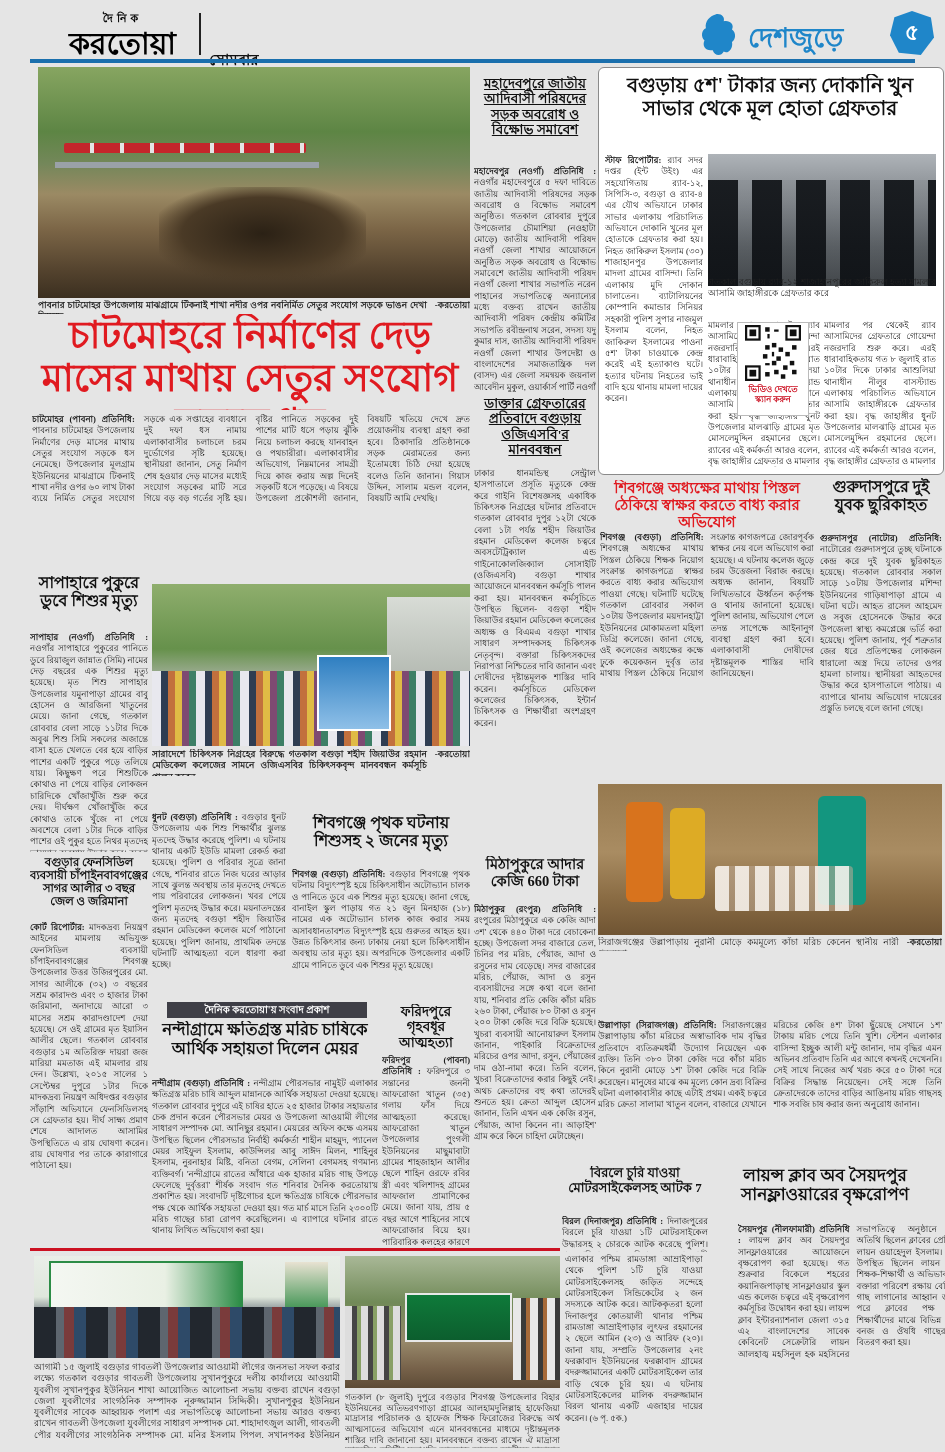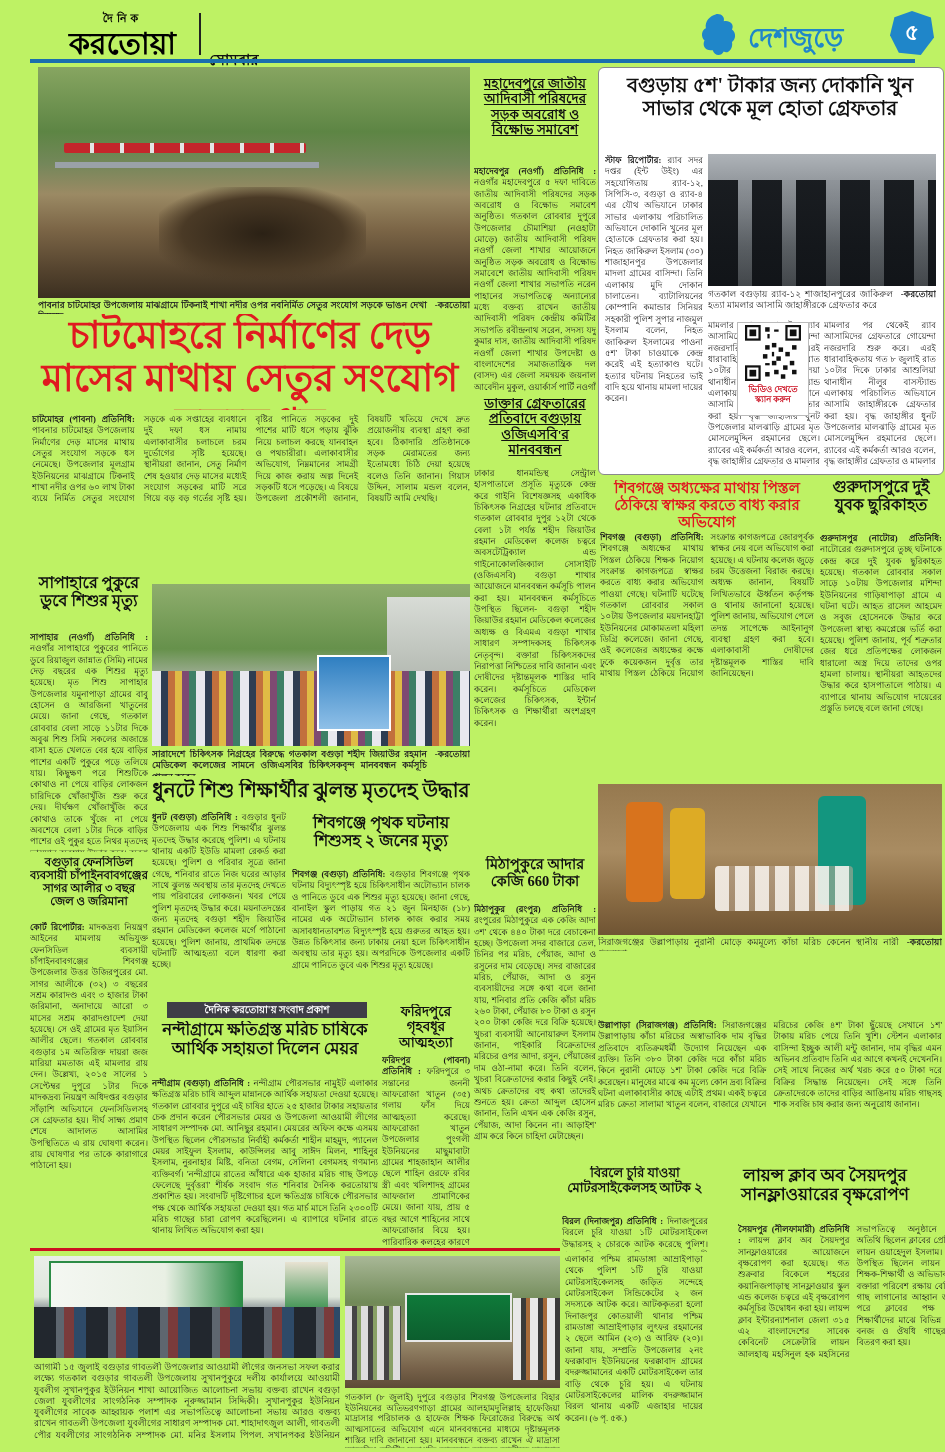--- a/index.html
+++ b/index.html
@@ -1,16 +1,16 @@
 <!DOCTYPE html>
 <html><head>
 <meta charset="utf-8">
 <style>
   html,body{margin:0;padding:0;background:#fff;}
-  #page{position:relative;width:945px;height:1452px;background:#bef264;overflow:hidden;
+  #page{position:relative;width:945px;height:1452px;background:#e5e5e5;overflow:hidden;
         font-family:"Liberation Serif", serif;color:#161616;}
   .abs{position:absolute;}
   .hl{font-weight:bold;text-align:center;line-height:1.14;overflow:hidden;color:#101010;}
   .hl-red{color:#e01a20;}
   .hl-ul{text-decoration:underline;}
   .body-text{font-size:8.6px;line-height:1.32;text-align:justify;overflow:hidden;color:#1a1a1a;word-break:break-word;}
   .byline{font-weight:bold;}
   .cols2{column-count:2;column-gap:7px;}
   .cols4{column-count:4;column-gap:9px;}
   .caption{font-size:9px;font-weight:bold;color:#222;line-height:1.25;overflow:hidden;text-align:justify;}
@@ -111,21 +111,20 @@
 
   <div class="abs photo chain-base" style="left:152px;top:584px;width:318px;height:162px;">
     <div class="bldg"></div>
     <div class="people"></div>
     <div class="banner-blue"></div>
   </div>
   <div class="abs caption cap-row" style="left:152px;top:749px;width:318px;height:27px;">
     <span>সারাদেশে চিকিৎসক নিগ্রহের বিরুদ্ধে গতকাল বগুড়া শহীদ জিয়াউর রহমান মেডিকেল কলেজের সামনে ওজিএসবির চিকিৎসকবৃন্দ মানববন্ধন কর্মসূচি পালন করেন</span>
     <span class="credit">-করতোয়া</span>
   </div>
-  <div class="abs hl" style="left:152px;top:779px;width:318px;height:30px;font-size:20px;">ধুনটে শিশু শিক্ষার্থীর ঝুলন্ত মৃতদেহ উদ্ধার</div>
   <div class="abs body-text" style="left:152px;top:812px;width:134px;height:186px;">
     <span class="byline">ধুনট (বগুড়া) প্রতিনিধি :</span>
     <span>বগুড়ার ধুনট উপজেলায় এক শিশু শিক্ষার্থীর ঝুলন্ত মৃতদেহ উদ্ধার করেছে পুলিশ। এ ঘটনায় থানায় একটি ইউডি মামলা রেকর্ড করা হয়েছে। পুলিশ ও পরিবার সূত্রে জানা গেছে, শনিবার রাতে নিজ ঘরের আড়ার সাথে ঝুলন্ত অবস্থায় তার মৃতদেহ দেখতে পায় পরিবারের লোকজন। খবর পেয়ে পুলিশ মৃতদেহ উদ্ধার করে। ময়নাতদন্তের জন্য মৃতদেহ বগুড়া শহীদ জিয়াউর রহমান মেডিকেল কলেজ মর্গে পাঠানো হয়েছে। পুলিশ জানায়, প্রাথমিক তদন্তে ঘটনাটি আত্মহত্যা বলে ধারণা করা হচ্ছে।</span>
   </div>
   <div class="abs hl" style="left:292px;top:814px;width:178px;height:52px;font-size:16px;">শিবগঞ্জে পৃথক ঘটনায় শিশুসহ ২ জনের মৃত্যু</div>
   <div class="abs body-text" style="left:292px;top:869px;width:178px;height:129px;">
     <span class="byline">শিবগঞ্জ (বগুড়া) প্রতিনিধি:</span>
     <span>বগুড়ার শিবগঞ্জে পৃথক ঘটনায় বিদ্যুৎস্পৃষ্ট হয়ে চিকিৎসাধীন অটোভ্যান চালক ও পানিতে ডুবে এক শিশুর মৃত্যু হয়েছে। জানা গেছে, বানাইল স্কুল পাড়ায় গত ২১ জুন মিনহাজ (১৮) নামের এক অটোভ্যান চালক কাজ করার সময় অসাবধানতাবশত বিদ্যুৎস্পৃষ্ট হয়ে গুরুতর আহত হয়। উন্নত চিকিৎসার জন্য ঢাকায় নেয়া হলে চিকিৎসাধীন অবস্থায় তার মৃত্যু হয়। অপরদিকে উপজেলার একটি গ্রামে পানিতে ডুবে এক শিশুর মৃত্যু হয়েছে।</span>
   </div>
 
@@ -156,21 +155,21 @@
 
   <div class="abs boxed" style="left:598px;top:67px;width:344px;height:406px;"></div>
   <div class="abs hl" style="left:606px;top:74px;width:328px;height:76px;font-size:20px;">বগুড়ায় ৫শ' টাকার জন্য দোকানি খুন সাভার থেকে মূল হোতা গ্রেফতার</div>
   <div class="abs body-text" style="left:605px;top:155px;width:98px;height:312px;">
     <span class="byline">স্টাফ রিপোর্টার:</span>
     <span>র‍্যাব সদর দপ্তর (ইন্ট উইং) এর সহযোগিতায় র‍্যাব-১২, সিপিসি-৩, বগুড়া ও র‍্যাব-৪ এর যৌথ অভিযানে ঢাকার সাভার এলাকায় পরিচালিত অভিযানে দোকানি খুনের মূল হোতাকে গ্রেফতার করা হয়। নিহত জাকিরুল ইসলাম (৩০) শাজাহানপুর উপজেলার মাদলা গ্রামের বাসিন্দা। তিনি এলাকায় মুদি দোকান চালাতেন। ব্যাটালিয়নের কোম্পানি কমান্ডার সিনিয়র সহকারী পুলিশ সুপার নাজমুল ইসলাম বলেন, নিহত জাকিরুল ইসলামের পাওনা ৫শ' টাকা চাওয়াকে কেন্দ্র করেই এই হত্যাকাণ্ড ঘটে। হত্যার ঘটনায় নিহতের ভাই বাদি হয়ে থানায় মামলা দায়ের করেন।</span>
   </div>
   <div class="abs photo arrest-base" style="left:708px;top:154px;width:228px;height:132px;">
     <div class="figs"></div>
   </div>
-  <div class="abs caption cap-row" style="left:708px;top:289px;width:228px;height:28px;font-weight:normal;">
+  <div class="abs caption cap-row" style="left:708px;top:277px;width:228px;height:28px;font-weight:normal;flex-direction:column;">
     <span>গতকাল বগুড়ায় র‍্যাব-১২ শাজাহানপুরের জাকিরুল হত্যা মামলার আসামি জাহাঙ্গীরকে গ্রেফতার করে</span>
     <span class="credit">-করতোয়া</span>
   </div>
   <div class="abs body-text" style="left:708px;top:320px;width:112px;height:147px;">মামলার পর থেকেই র‍্যাব আসামিদের গ্রেফতারে গোয়েন্দা নজরদারি শুরু করে। এরই ধারাবাহিকতায় গত ৮ জুলাই রাত ১০টার দিকে ঢাকার আশুলিয়া থানাধীন নীলুর বাসস্ট্যান্ড এলাকায় পরিচালিত অভিযানে আসামি জাহাঙ্গীরকে গ্রেফতার করা হয়। বৃদ্ধ জাহাঙ্গীর ধুনট উপজেলার মালঝাড়ি গ্রামের মৃত মোসলেমুদ্দিন রহমানের ছেলে। র‍্যাবের এই কর্মকর্তা আরও বলেন, বৃদ্ধ জাহাঙ্গীর গ্রেফতার ও মামলার সাজা এড়াতে স্থানীয় আত্মীয়-স্বজন ও প্রতিবেশী থেকে নিজেকে বিচ্ছিন্ন করে নানা কৌশলে দেশের বিভিন্ন স্থানে আত্মগোপন করেছিল। জাহাঙ্গীরের বিরুদ্ধে পরবর্তী আইনানুগ ব্যবস্থা গ্রহণের জন্য ধুনট থানায় হস্তান্তর করা হয়েছে।</div>
   <div class="abs body-text" style="left:824px;top:320px;width:112px;height:147px;">মামলার পর থেকেই র‍্যাব আসামিদের গ্রেফতারে গোয়েন্দা নজরদারি শুরু করে। এরই ধারাবাহিকতায় গত ৮ জুলাই রাত ১০টার দিকে ঢাকার আশুলিয়া থানাধীন নীলুর বাসস্ট্যান্ড এলাকায় পরিচালিত অভিযানে আসামি জাহাঙ্গীরকে গ্রেফতার করা হয়। বৃদ্ধ জাহাঙ্গীর ধুনট উপজেলার মালঝাড়ি গ্রামের মৃত মোসলেমুদ্দিন রহমানের ছেলে। র‍্যাবের এই কর্মকর্তা আরও বলেন, বৃদ্ধ জাহাঙ্গীর গ্রেফতার ও মামলার সাজা এড়াতে স্থানীয় আত্মীয়-স্বজন ও প্রতিবেশী থেকে নিজেকে বিচ্ছিন্ন করে নানা কৌশলে দেশের বিভিন্ন স্থানে আত্মগোপন করেছিল। জাহাঙ্গীরের বিরুদ্ধে পরবর্তী আইনানুগ ব্যবস্থা গ্রহণের জন্য ধুনট থানায় হস্তান্তর করা হয়েছে।</div>
   <div class="abs qr-wrap" style="left:737px;top:322px;width:66px;height:88px;">
     <svg width="56" height="56" viewBox="0 0 25 25">
       <rect width="25" height="25" fill="#fff"></rect>
       <g fill="#111">
         <rect x="0" y="0" width="7" height="7"></rect>
@@ -229,21 +228,21 @@
   </div>
   <div class="abs caption cap-row" style="left:598px;top:937px;width:344px;height:14px;font-weight:normal;">
     <span>সিরাজগঞ্জের উল্লাপাড়ায় নুরানী মোড়ে কমমূল্যে কাঁচা মরিচ কেনেন স্থানীয় নারী পুরুষেরা</span>
     <span class="credit">-করতোয়া</span>
   </div>
   <div class="abs body-text cols2" style="left:598px;top:1020px;width:344px;height:124px;">
     <span class="byline">উল্লাপাড়া (সিরাজগঞ্জ) প্রতিনিধি:</span>
     <span>সিরাজগঞ্জের উল্লাপাড়ায় কাঁচা মরিচের অস্বাভাবিক দাম বৃদ্ধির প্রতিবাদে ব্যতিক্রমধর্মী উদ্যোগ নিয়েছেন এক ব্যক্তি। তিনি ৩৮০ টাকা কেজি দরে কাঁচা মরিচ কিনে নুরানী মোড়ে ১শ' টাকা কেজি দরে বিক্রি করেছেন। মানুষের মাঝে কম মূল্যে কোন দ্রব্য বিক্রির ঘটনা এলাকাবাসীর কাছে এটাই প্রথম। একই চত্বরে মরিচ ক্রেতা সালামা খাতুন বলেন, বাজারে যেখানে মরিচের কেজি ৪শ' টাকা ছুঁয়েছে সেখানে ১শ' টাকায় মরিচ পেয়ে তিনি খুশি। স্টেশন এলাকার বাসিন্দা ইচ্ছুক আলী মন্টু জানান, দাম বৃদ্ধির এমন অভিনব প্রতিবাদ তিনি এর আগে কখনই দেখেননি। সেই সাথে নিজের অর্থ খরচ করে ৫০ টাকা দরে বিক্রির সিদ্ধান্ত নিয়েছেন। সেই সঙ্গে তিনি ক্রেতাদেরকে তাদের বাড়ির আঙিনায় মরিচ গাছসহ শাক সবজি চাষ করার জন্য অনুরোধ জানান।</span>
   </div>
 
-  <div class="abs hl" style="left:562px;top:1166px;width:146px;height:48px;font-size:13px;">বিরলে চুরি যাওয়া মোটরসাইকেলসহ আটক ২</div>
+  <div class="abs hl" style="left:562px;top:1166px;width:146px;height:48px;font-size:13px;">বিরলে চুরি যাওয়া মোটরসাইকেলসহ আটক 7</div>
   <div class="abs body-text" style="left:562px;top:1216px;width:146px;height:36px;">
     <span class="byline">বিরল (দিনাজপুর) প্রতিনিধি :</span>
     <span>দিনাজপুরের বিরলে চুরি যাওয়া ১টি মোটরসাইকেল উদ্ধারসহ ২ চোরকে আটক করেছে পুলিশ। গত শনিবার রাতে দিনাজপুর কোতয়ালী থানা</span>
   </div>
   <div class="abs body-text" style="left:565px;top:1254px;width:138px;height:192px;">এলাকার পশ্চিম রামডাঙ্গা আম্রাইপাড়া থেকে পুলিশ ১টি চুরি যাওয়া মোটরসাইকেলসহ জড়িত সন্দেহে মোটরসাইকেল সিন্ডিকেটের ২ জন সদস্যকে আটক করে। আটককৃতরা হলো দিনাজপুর কোতয়ালী থানার পশ্চিম রামডাঙ্গা আম্রাইপাড়ার লুৎফর রহমানের ২ ছেলে আমিন (২৩) ও আরিফ (২০)। জানা যায়, সম্প্রতি উপজেলার ২নং ফরক্কাবাদ ইউনিয়নের ফরক্কাবাদ গ্রামের বদরুজ্জামানের একটি মোটরসাইকেল তার বাড়ি থেকে চুরি হয়। এ ঘটনায় মোটরসাইকেলের মালিক বদরুজ্জামান বিরল থানায় একটি এজাহার দায়ের করেন। (৬ পৃ. ৫ক.)</div>
   <div class="abs hl" style="left:710px;top:1166px;width:230px;height:54px;font-size:17px;">লায়ন্স ক্লাব অব সৈয়দপুর সানফ্লাওয়ারের বৃক্ষরোপণ</div>
   <div class="abs body-text cols2" style="left:710px;top:1224px;width:230px;height:222px;margin-left:28px;">
     <span class="byline">সৈয়দপুর (নীলফামারী) প্রতিনিধি :</span>
     <span>লায়ন্স ক্লাব অব সৈয়দপুর সানফ্লাওয়ারের আয়োজনে বৃক্ষরোপণ করা হয়েছে। গত শুক্রবার বিকেলে শহরের কয়ানিজপাড়াস্থ সানফ্লাওয়ার স্কুল এন্ড কলেজ চত্বরে এই বৃক্ষরোপণ কর্মসূচির উদ্বোধন করা হয়। লায়ন্স ক্লাব ইন্টারন্যাশনাল জেলা ৩১৫ এ২ বাংলাদেশের সাবেক কেবিনেট সেক্রেটারি লায়ন আলহাজ্ব মহসিনুল হক মহসিনের সভাপতিত্বে অনুষ্ঠানে প্রধান অতিথি ছিলেন ক্লাবের প্রেসিডেন্ট লায়ন ওয়াহেদুল ইসলাম। এসময় উপস্থিত ছিলেন লায়ন সদস্য, শিক্ষক-শিক্ষার্থী ও অভিভাবকবৃন্দ। বক্তারা পরিবেশ রক্ষায় বেশি করে গাছ লাগানোর আহ্বান জানান। পরে ক্লাবের পক্ষ থেকে শিক্ষার্থীদের মাঝে বিভিন্ন ফলজ, বনজ ও ঔষধি গাছের চারা বিতরণ করা হয়।</span>
   </div>

